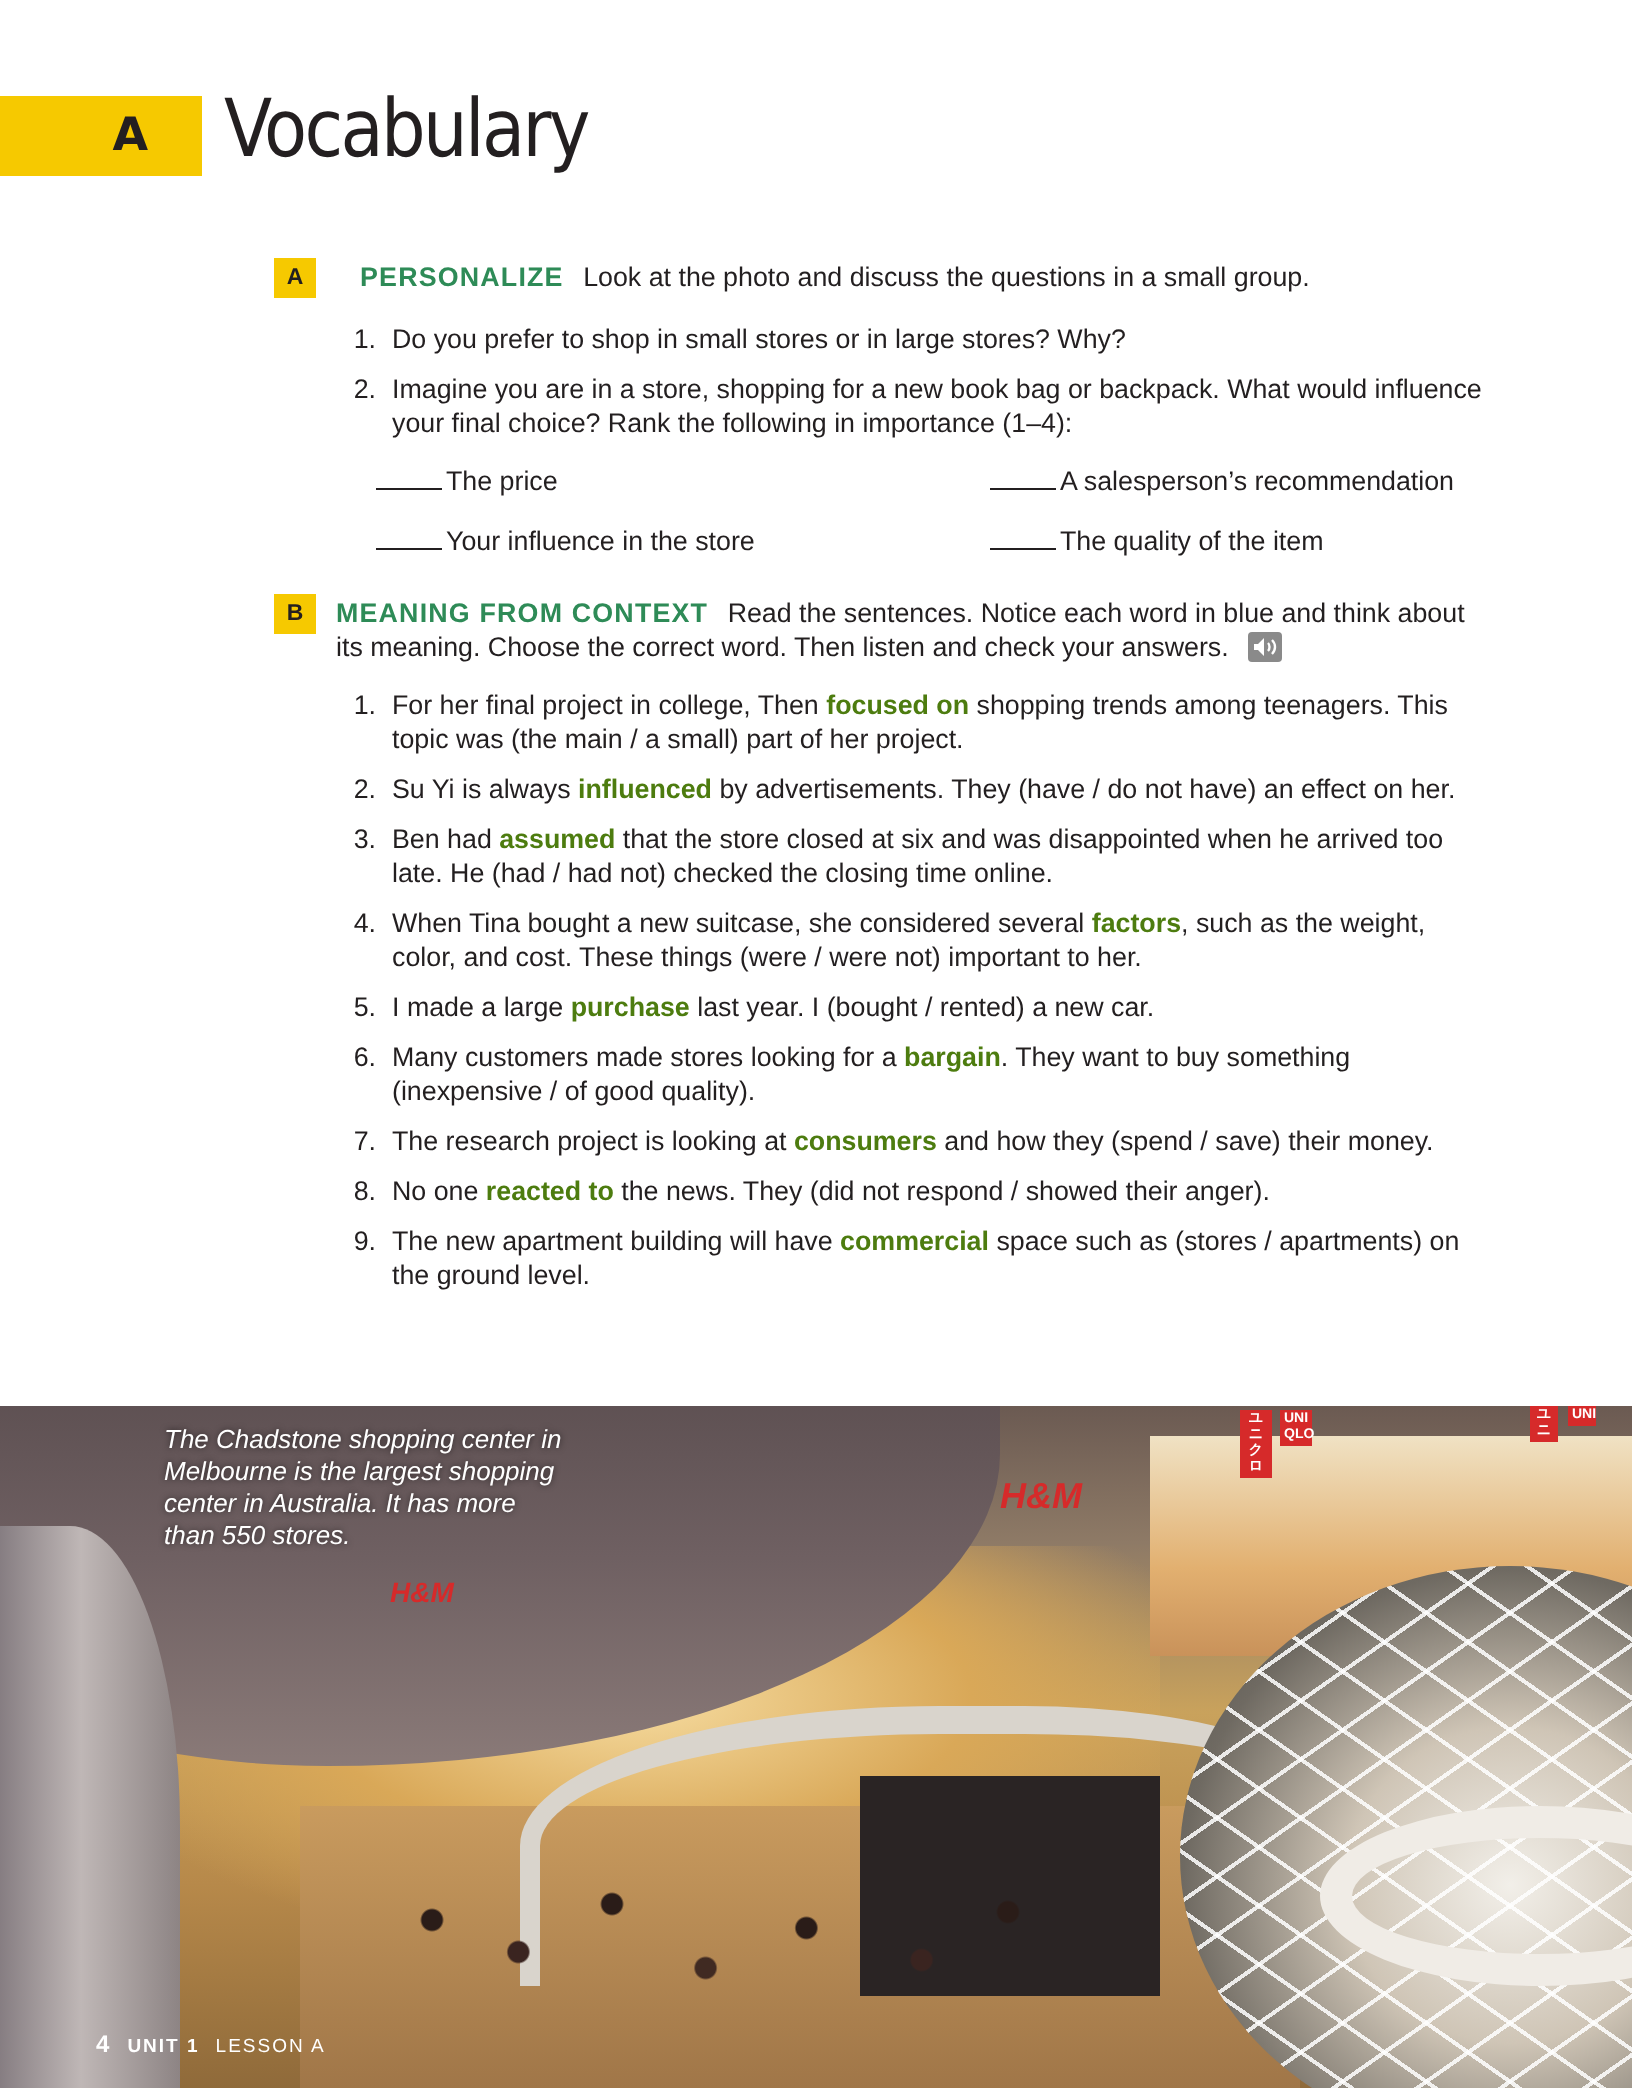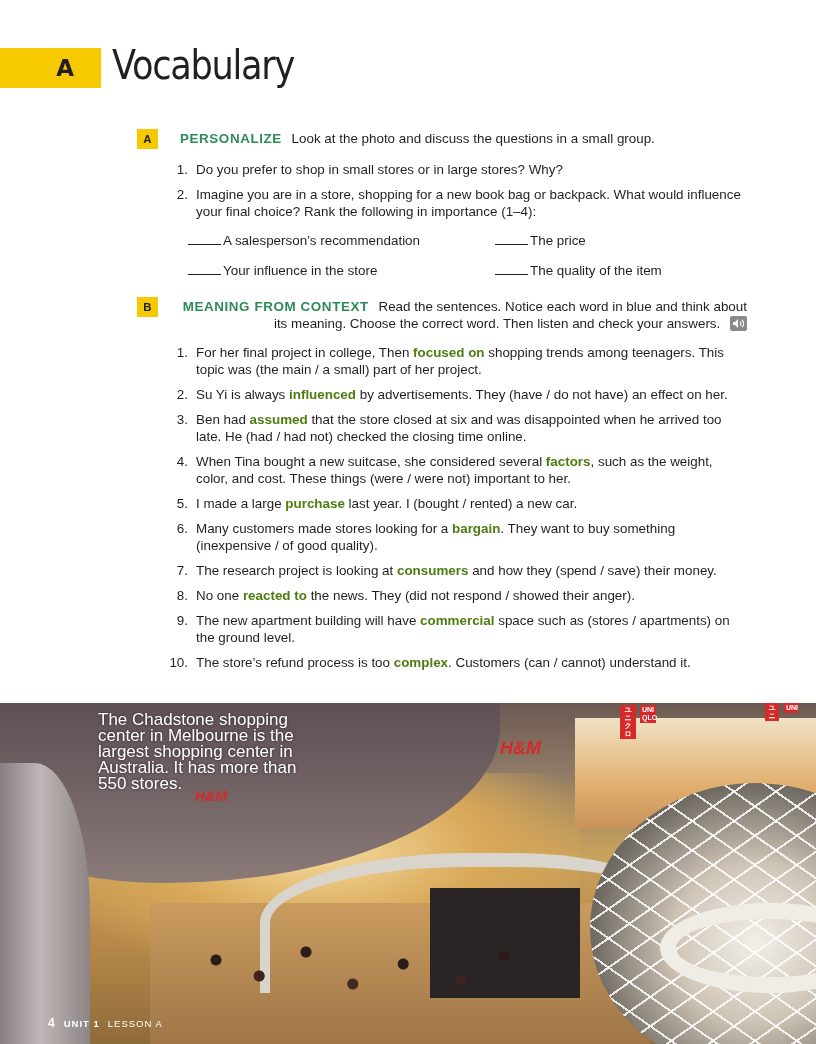--- a/index.html
+++ b/index.html
@@ -94,22 +94,22 @@
       radial-gradient(circle at 35% 30%, #2a1c18 0 5px, transparent 6px),
       radial-gradient(circle at 48% 70%, #402a22 0 5px, transparent 6px),
       radial-gradient(circle at 62% 45%, #2a1c18 0 5px, transparent 6px),
       radial-gradient(circle at 78% 65%, #3a2420 0 5px, transparent 6px),
       radial-gradient(circle at 90% 35%, #2a1c18 0 5px, transparent 6px);
   }
   .sign { position: absolute; font-weight: bold; color: #d62a2a; font-size: 14px; font-style: italic; text-align: center; }
   .sign-box { position: absolute; background: #d62a2a; color: #fff; font-size: 7px; font-weight: bold; padding: 1px 2px; line-height: 8px; text-align: center; }
 
   .caption {
-    position: absolute; left: 98px; top: 712px; width: 200px;
-    color: #ffffff; font-size: 17px; line-height: 16px; text-shadow: 0 0 3px rgba(0,0,0,0.6);
+    position: absolute; left: 82px; top: 712px; width: 200px;
+    color: #ffffff; font-size: 13px; line-height: 16px; text-shadow: 0 0 3px rgba(0,0,0,0.6); font-style: italic;
   }
   .footer { position: absolute; left: 48px; top: 1002px; color: #ffffff; font-size: 9.5px; letter-spacing: 1px; display: flex; align-items: baseline; }
   .footer .pg { font-weight: bold; font-size: 12px; margin-right: 8px; }
   .footer .unit { font-weight: bold; margin-right: 8px; margin-top: 16px; }
 </style>
 </head>
 <body>
 
 <div class="header-tab">
   <span>A</span>
@@ -130,41 +130,41 @@
       <span class="item-text">Do you prefer to shop in small stores or in large stores? Why?</span>
     </li>
     <li class="item">
       <span class="item-num">2.</span>
       <span class="item-text">Imagine you are in a store, shopping for a new book bag or backpack. What would influence your final choice? Rank the following in importance (1–4):</span>
     </li>
   </ol>
   <div class="rank-grid">
     <div class="rank-item">
       <span class="blank"></span>
+      <span>The price</span>
+    </div>
+    <div class="rank-item">
+      <span class="blank"></span>
       <span>A salesperson’s recommendation</span>
-    </div>
-    <div class="rank-item">
-      <span class="blank"></span>
-      <span>The price</span>
     </div>
     <div class="rank-item">
       <span class="blank"></span>
       <span>Your influence in the store</span>
     </div>
     <div class="rank-item">
       <span class="blank"></span>
       <span>The quality of the item</span>
     </div>
   </div>
 </section>
 
 <section class="ex ex-b" style="top:298px;">
   <div class="ex-head">
     <span class="badge">B</span>
-    <span class="ex-head-text" style="margin-left:-31px; padding-left:31px; text-indent:0;text-align:right;">
+    <span class="ex-head-text" style="margin-left:-31px; padding-left:31px; text-indent:0;">
       <span class="ex-label">MEANING FROM CONTEXT</span>
       <span>Read the sentences. Notice each word in blue and think about its meaning. Choose the correct word. Then listen and check your answers.</span>
       <span class="audio-icon">
         <svg width="13" height="11" viewBox="0 0 13 11">
             <path d="M1 4h2l3-3v9L3 7H1z" fill="#fff"></path>
             <path d="M8 3.5c1 1 1 3 0 4M10 2c2 2 2 5 0 7" stroke="#fff" stroke-width="1.2" fill="none"></path>
           </svg>
       </span>
     </span>
   </div>
@@ -197,24 +197,20 @@
         <span class="item-num">7.</span>
         <span class="item-text"><span>The research project is looking at </span><span class="kw">consumers</span><span> and how they (spend / save) their money.</span></span>
       </li>
     <li class="item">
         <span class="item-num">8.</span>
         <span class="item-text"><span>No one </span><span class="kw">reacted to</span><span> the news. They (did not respond / showed their anger).</span></span>
       </li>
     <li class="item">
         <span class="item-num">9.</span>
         <span class="item-text"><span>The new apartment building will have </span><span class="kw">commercial</span><span> space such as (stores / apartments) on the ground level.</span></span>
-      </li>
-    <li class="item">
-        <span class="item-num">10.</span>
-        <span class="item-text"><span>The store’s refund process is too </span><span class="kw">complex</span><span>. Customers (can / cannot) understand it.</span></span>
       </li>
   </ol>
 </section>
 
 <div class="photo">
   <div class="store-glow"></div>
   <div class="store-right"></div>
   <div class="floor"></div>
   <div class="photo-arch"></div>
   <div class="photo-arch-left"></div>

